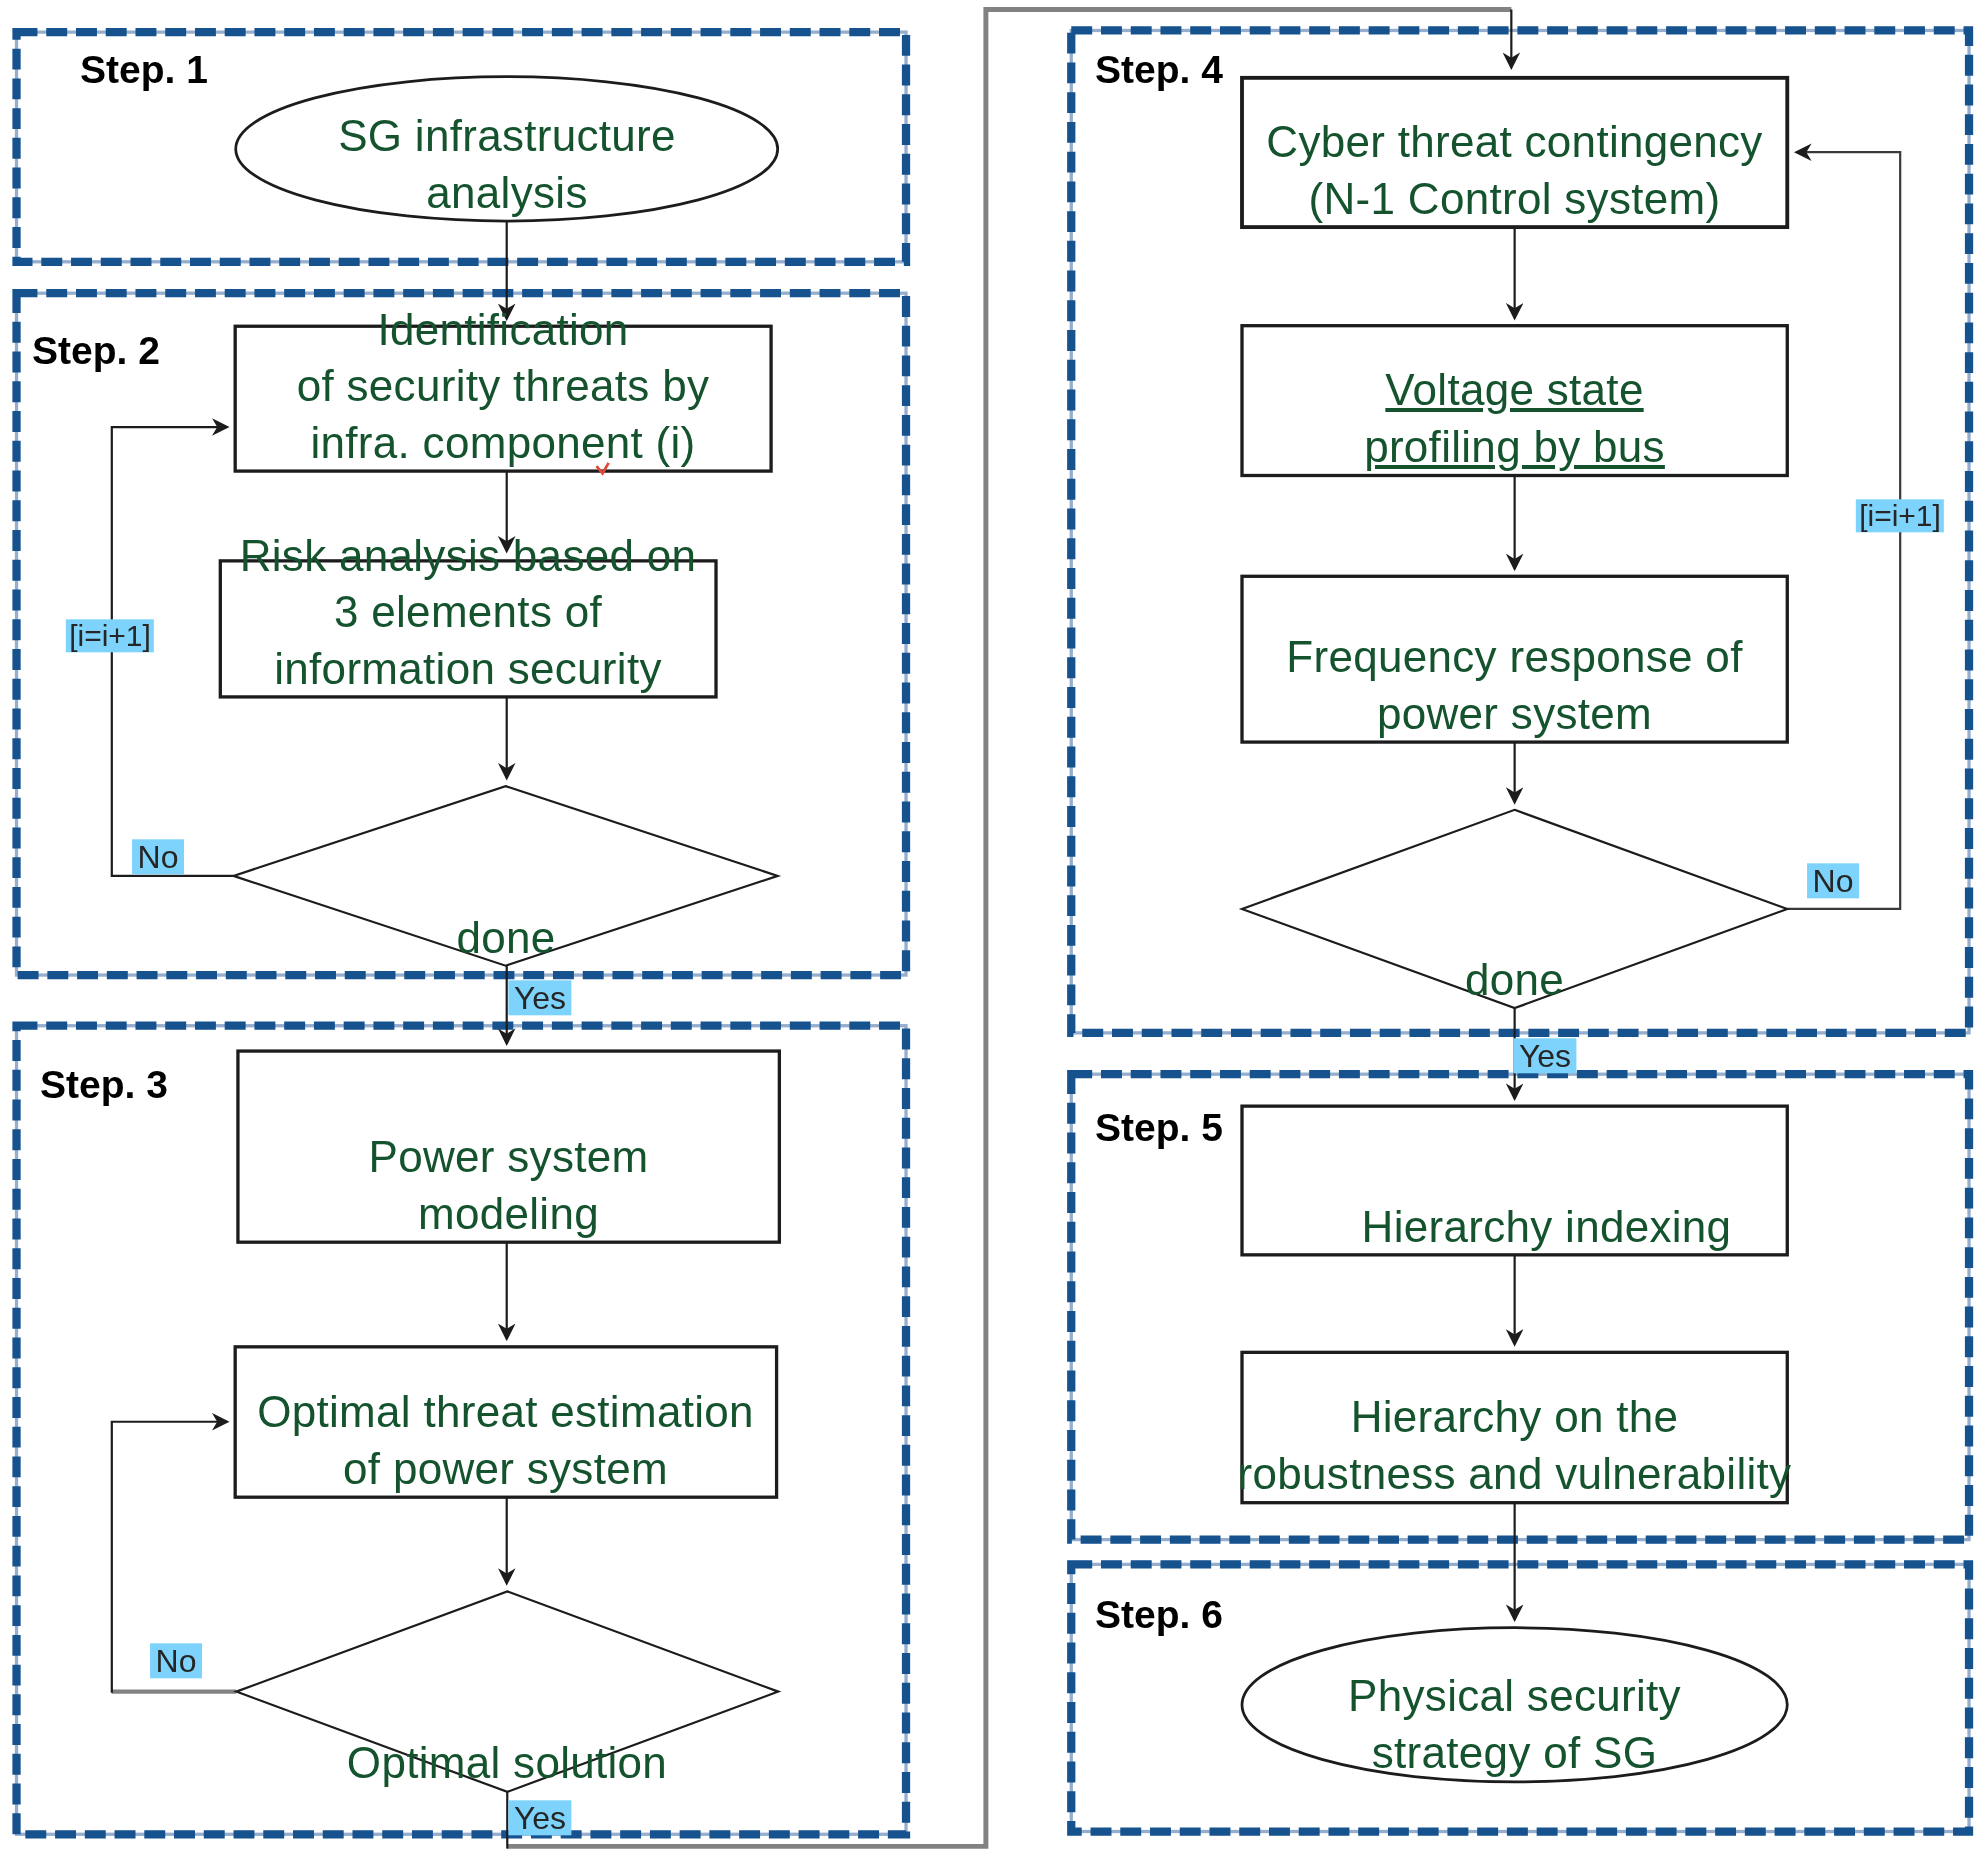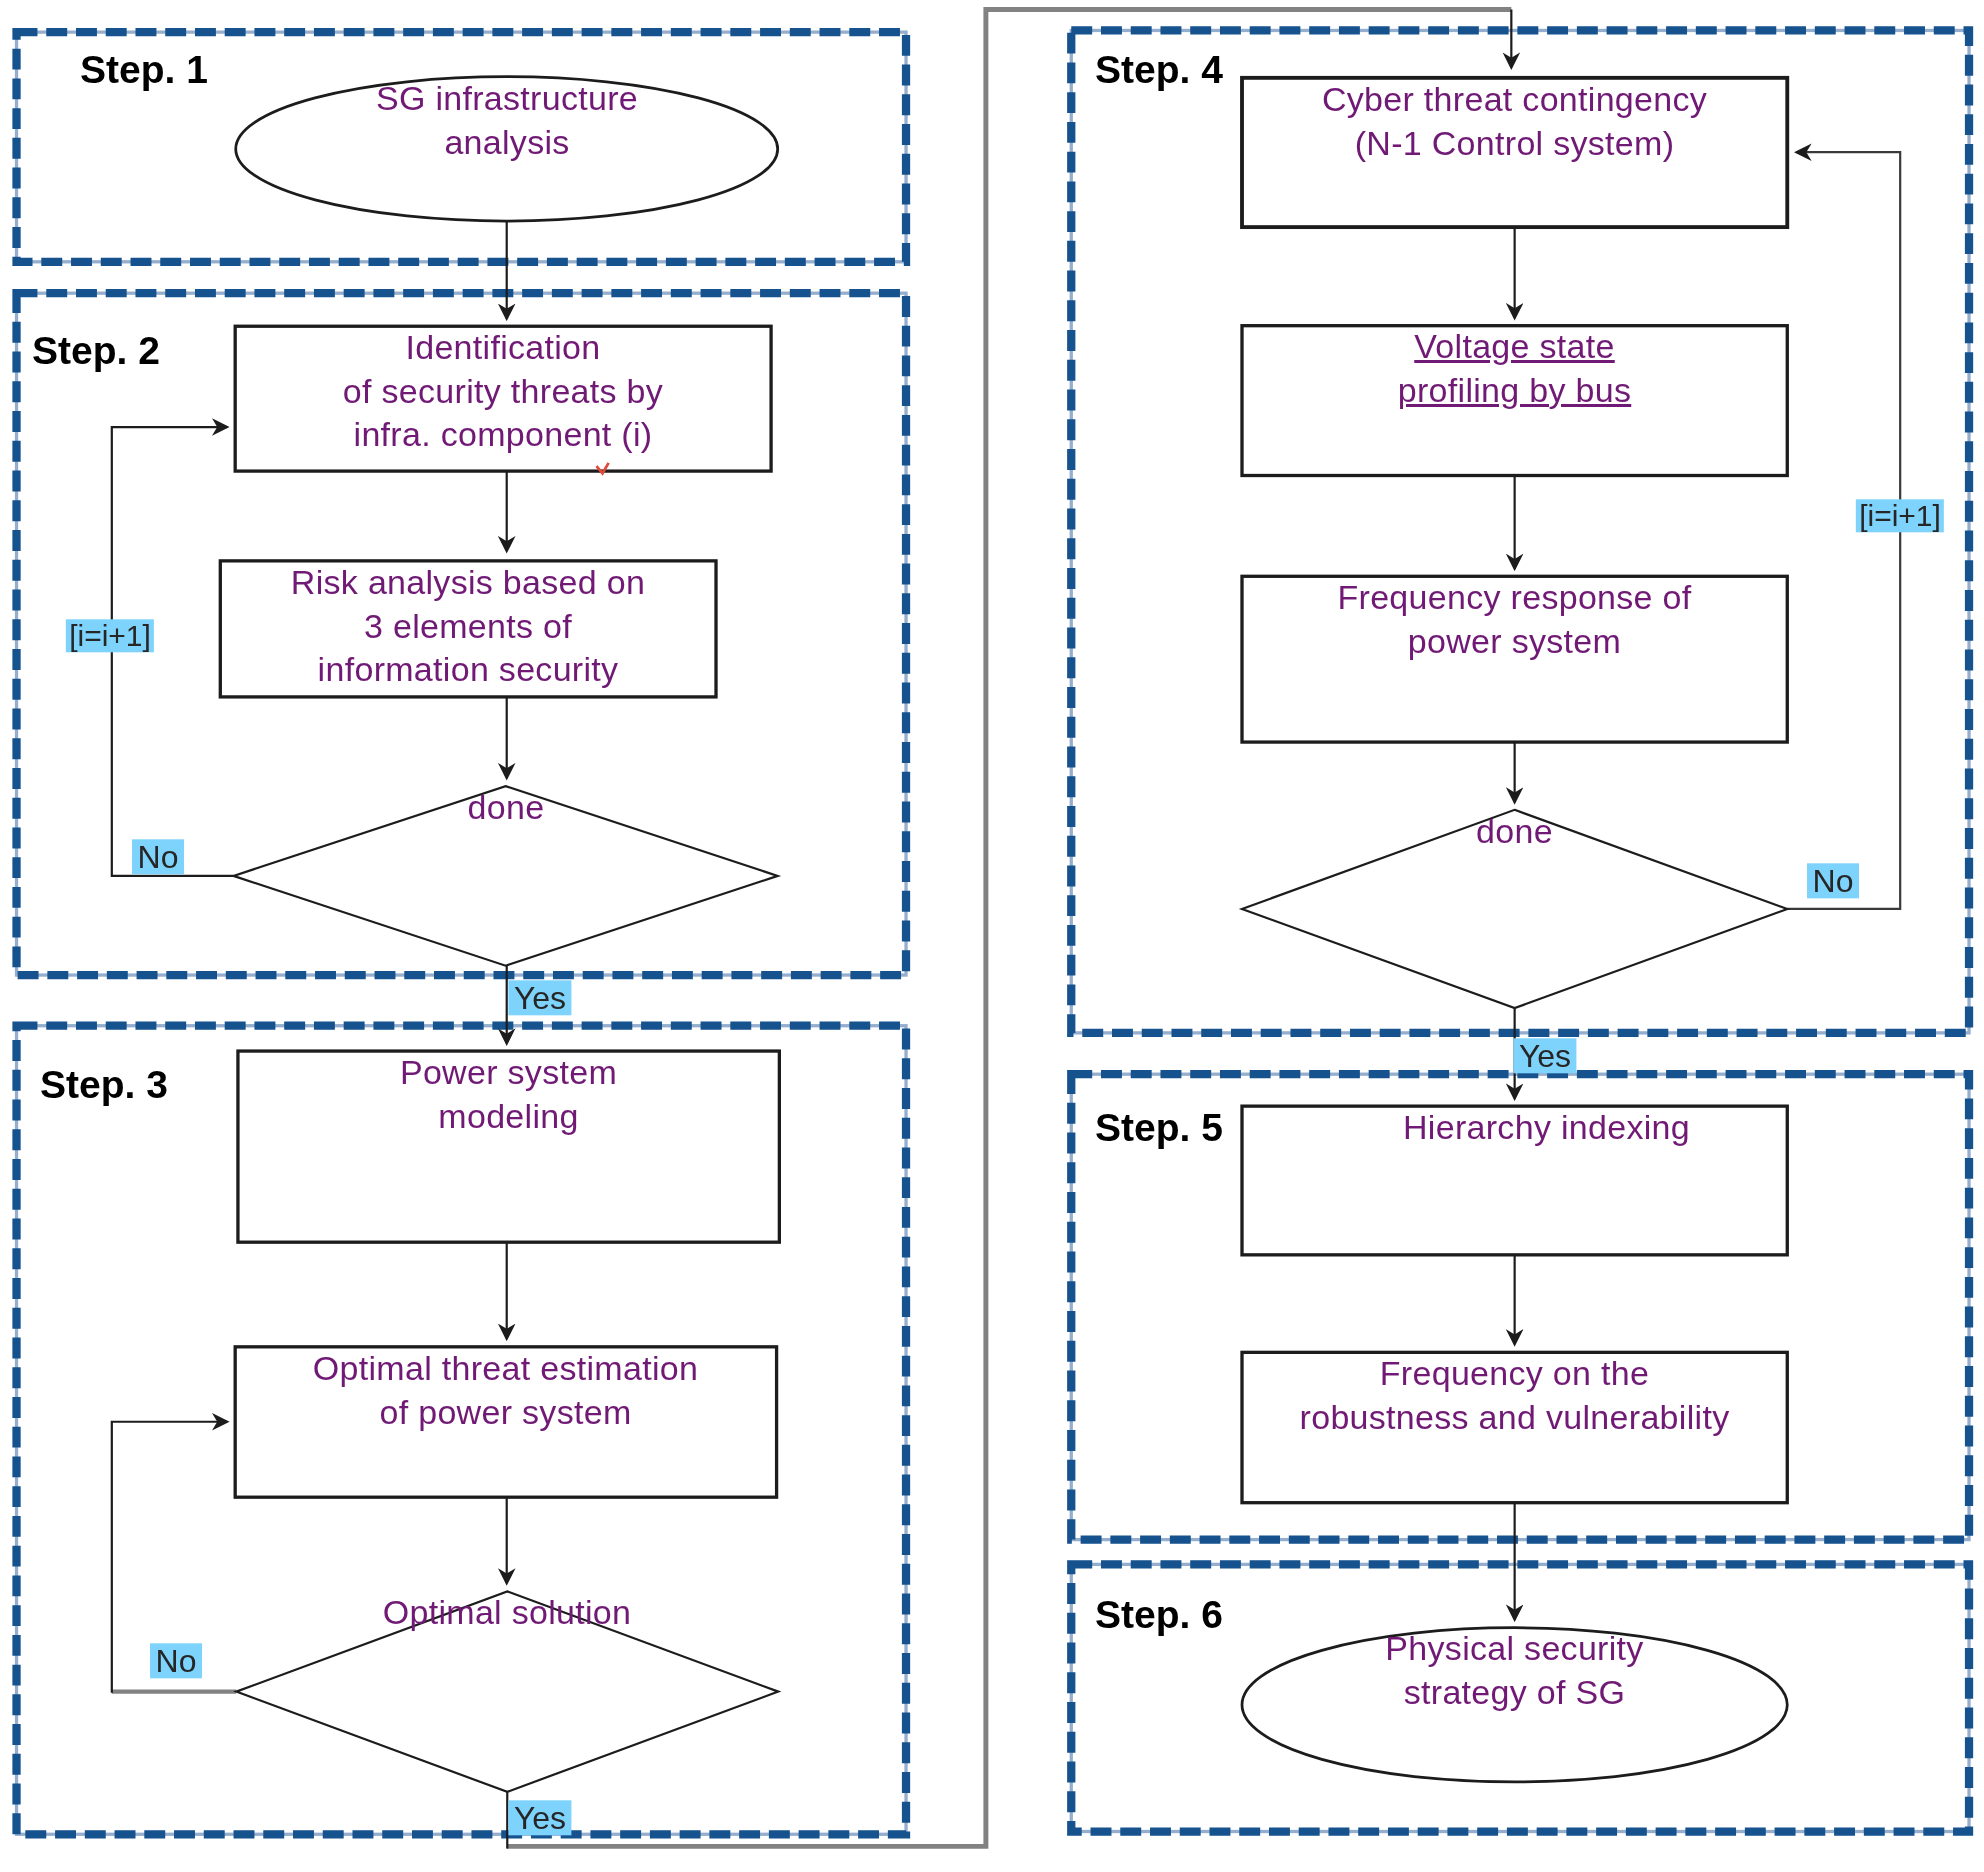--- a/index.html
+++ b/index.html
@@ -1,20 +1,20 @@
 <!DOCTYPE html>
 <html style="font-size:8.8px"><head>
 <meta charset="utf-8">
 <style>
   html,body{margin:0;padding:0;background:#ffffff;}
   body{width:1985px;height:1873px;position:relative;font-family:"Liberation Sans",sans-serif;}
   .canvas{position:absolute;left:0;top:0;width:1985px;height:1873px;overflow:hidden;}
   svg.layer{position:absolute;left:0;top:0;width:1985px;height:1873px;}
-  .node-text{position:absolute;display:flex;flex-direction:column;align-items:center;justify-content:flex-start;
-    text-align:center;color:#701a75;font-size:34px;line-height:1.28;letter-spacing:0.3px;}
+  .node-text{position:absolute;display:flex;flex-direction:column;align-items:center;justify-content:flex-end;
+    text-align:center;color:#14532d;font-size:44px;line-height:1.28;letter-spacing:0.3px;}
   .node-text span{display:block;white-space:nowrap;}
   .step-label{position:absolute;color:#000000;font-size:39px;font-weight:bold;white-space:nowrap;}
   .edge-label{position:absolute;transform:translate(-50%,-50%);background:#7dd3fc;color:#262626;
     font-size:32px;line-height:1;padding:1.7px 5.5px;white-space:nowrap;}
   .edge-label.iter{font-size:30px;padding:1.7px 3.3px;}
 </style>
 </head>
 <body>
 
 <div class="canvas">
@@ -138,21 +138,21 @@
     <span>Frequency response of</span>
     <span>power system</span>
   </div>
   <div class="node-text" style="left:1242px;top:810px;width:545px;height:198px;">
     <span>done</span>
   </div>
   <div class="node-text" style="left:1242px;top:1106px;width:545px;height:149px;margin-left:32px;">
     <span>Hierarchy indexing</span>
   </div>
   <div class="node-text" style="left:1242px;top:1352px;width:545px;height:150px;">
-    <span>Frequency on the</span>
+    <span>Hierarchy on the</span>
     <span>robustness and vulnerability</span>
   </div>
   <div class="node-text" style="left:1242px;top:1627px;width:545px;height:154px;">
     <span>Physical security</span>
     <span>strategy of SG</span>
   </div>
 
   <div class="edge-label" style="left:158px;top:857px;">No</div>
   <div class="edge-label iter" style="left:110px;top:636px;">[i=i+1]</div>
   <div class="edge-label" style="left:540px;top:998px;">Yes</div>

